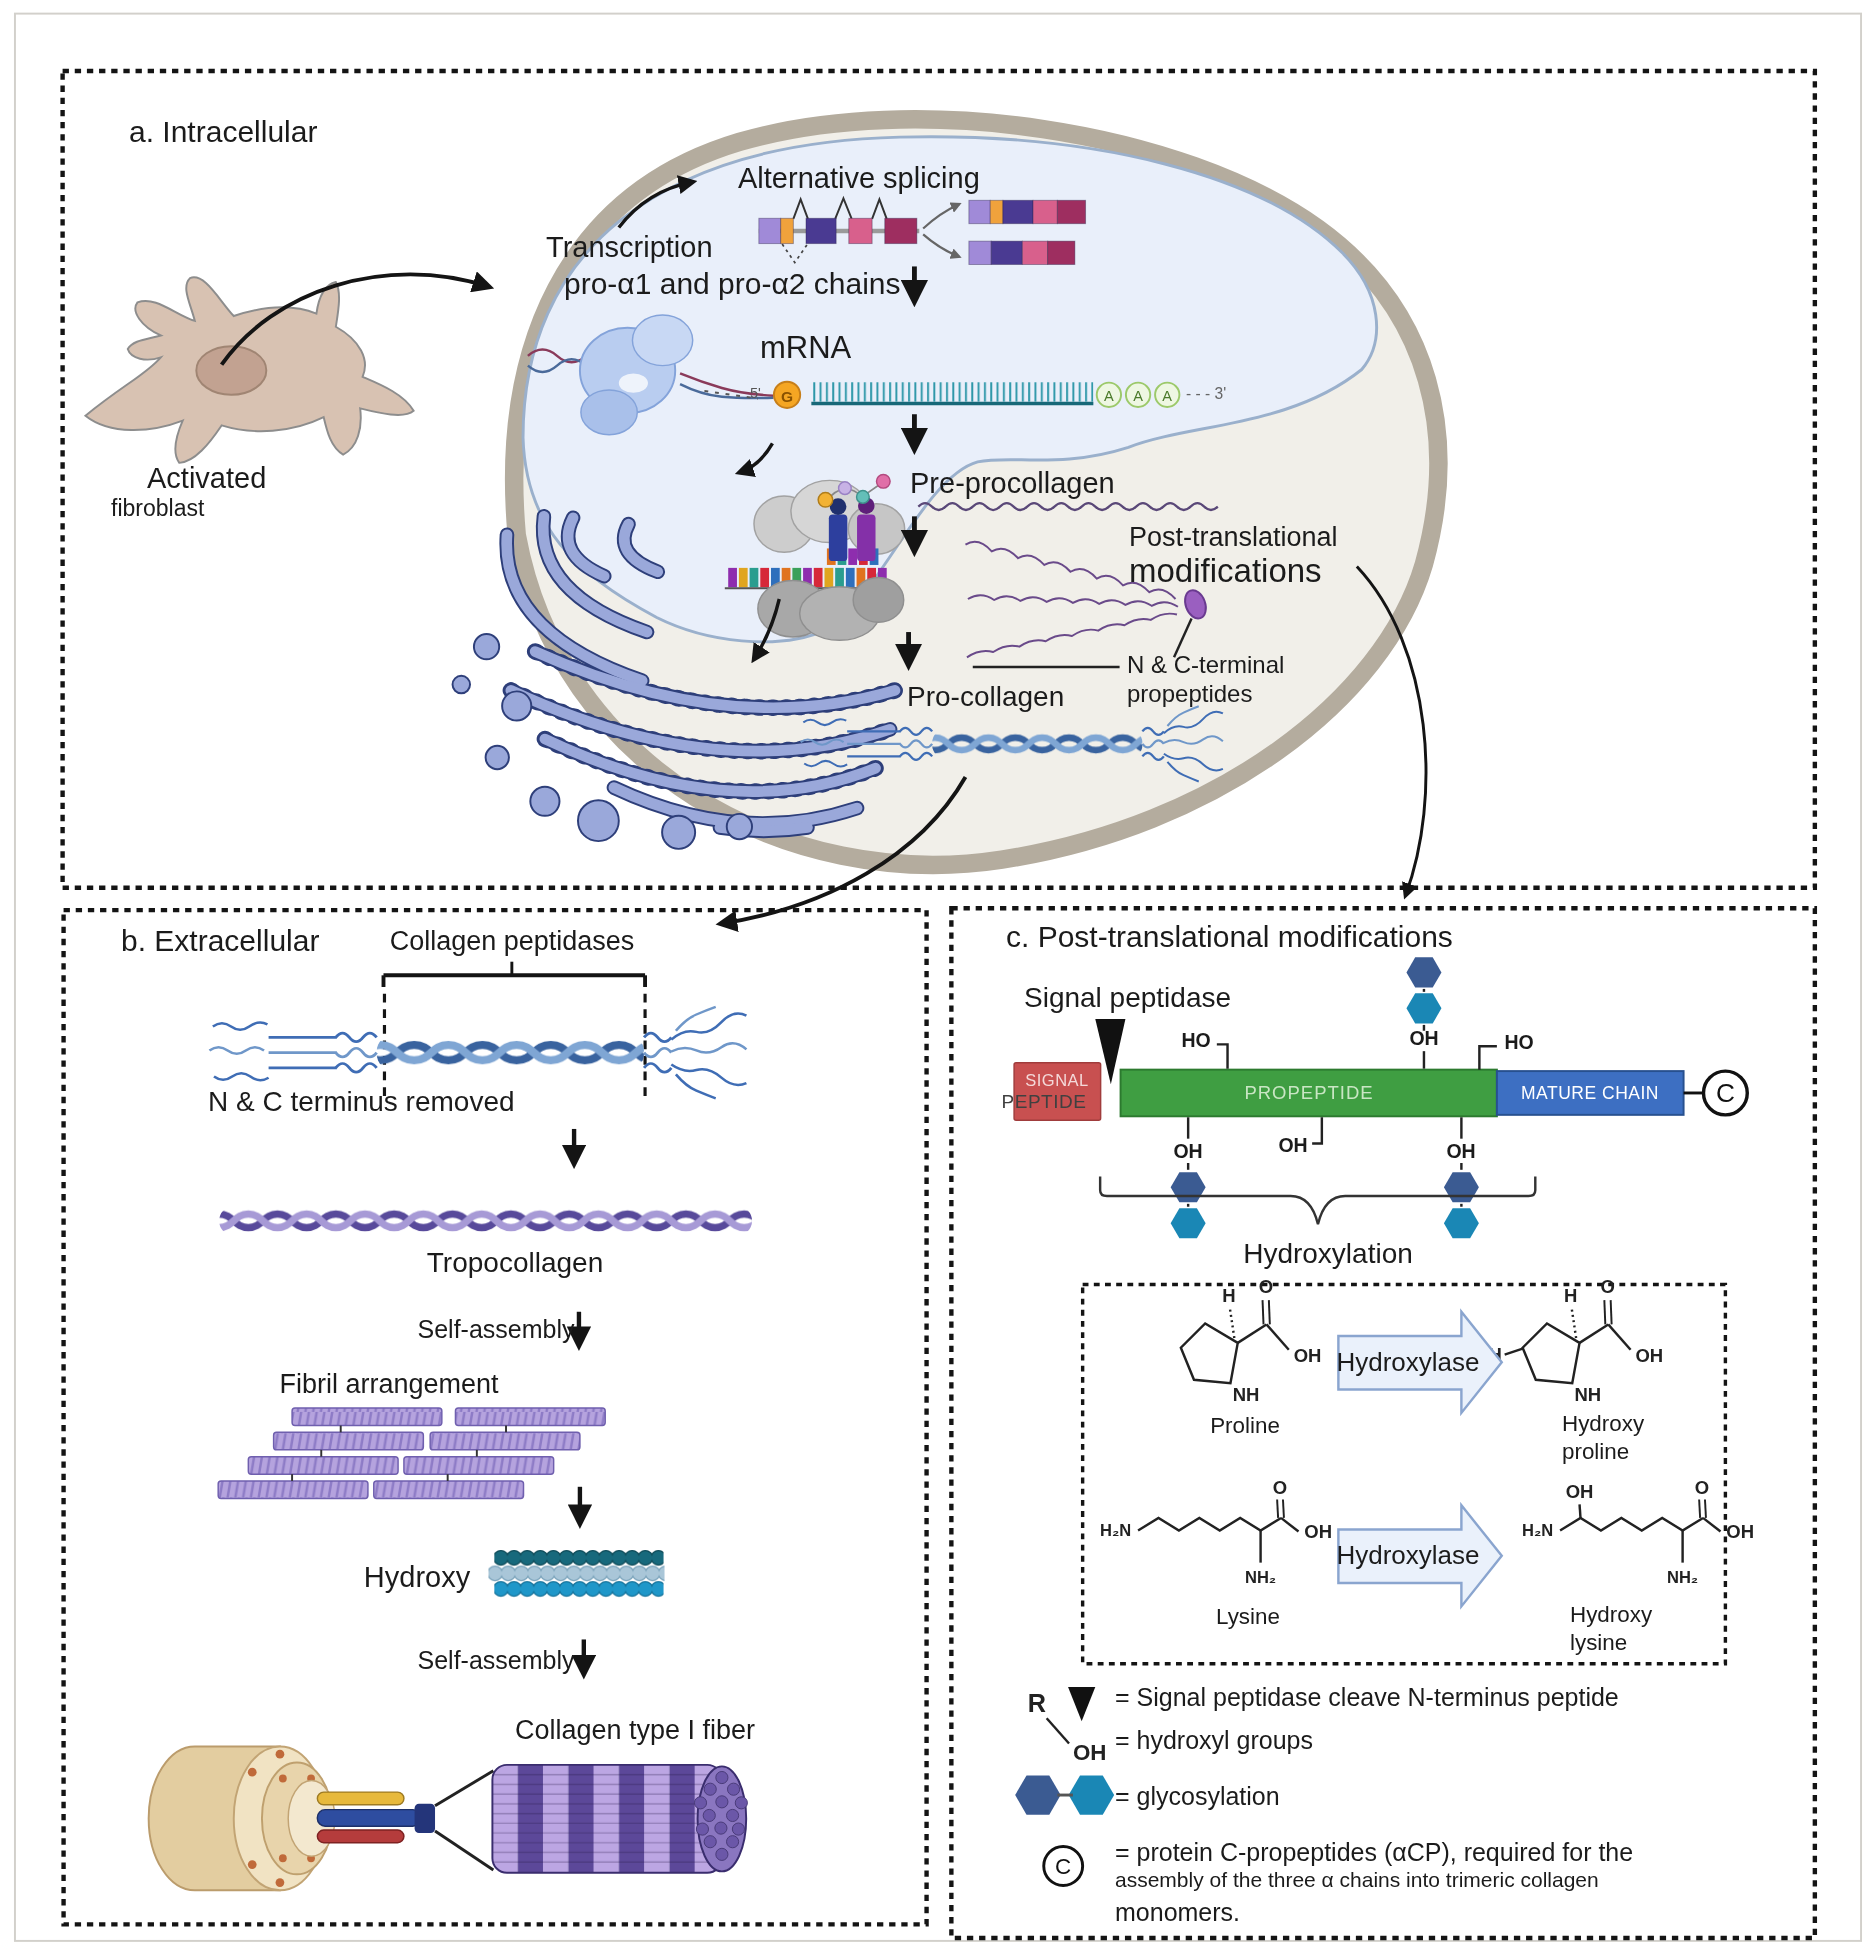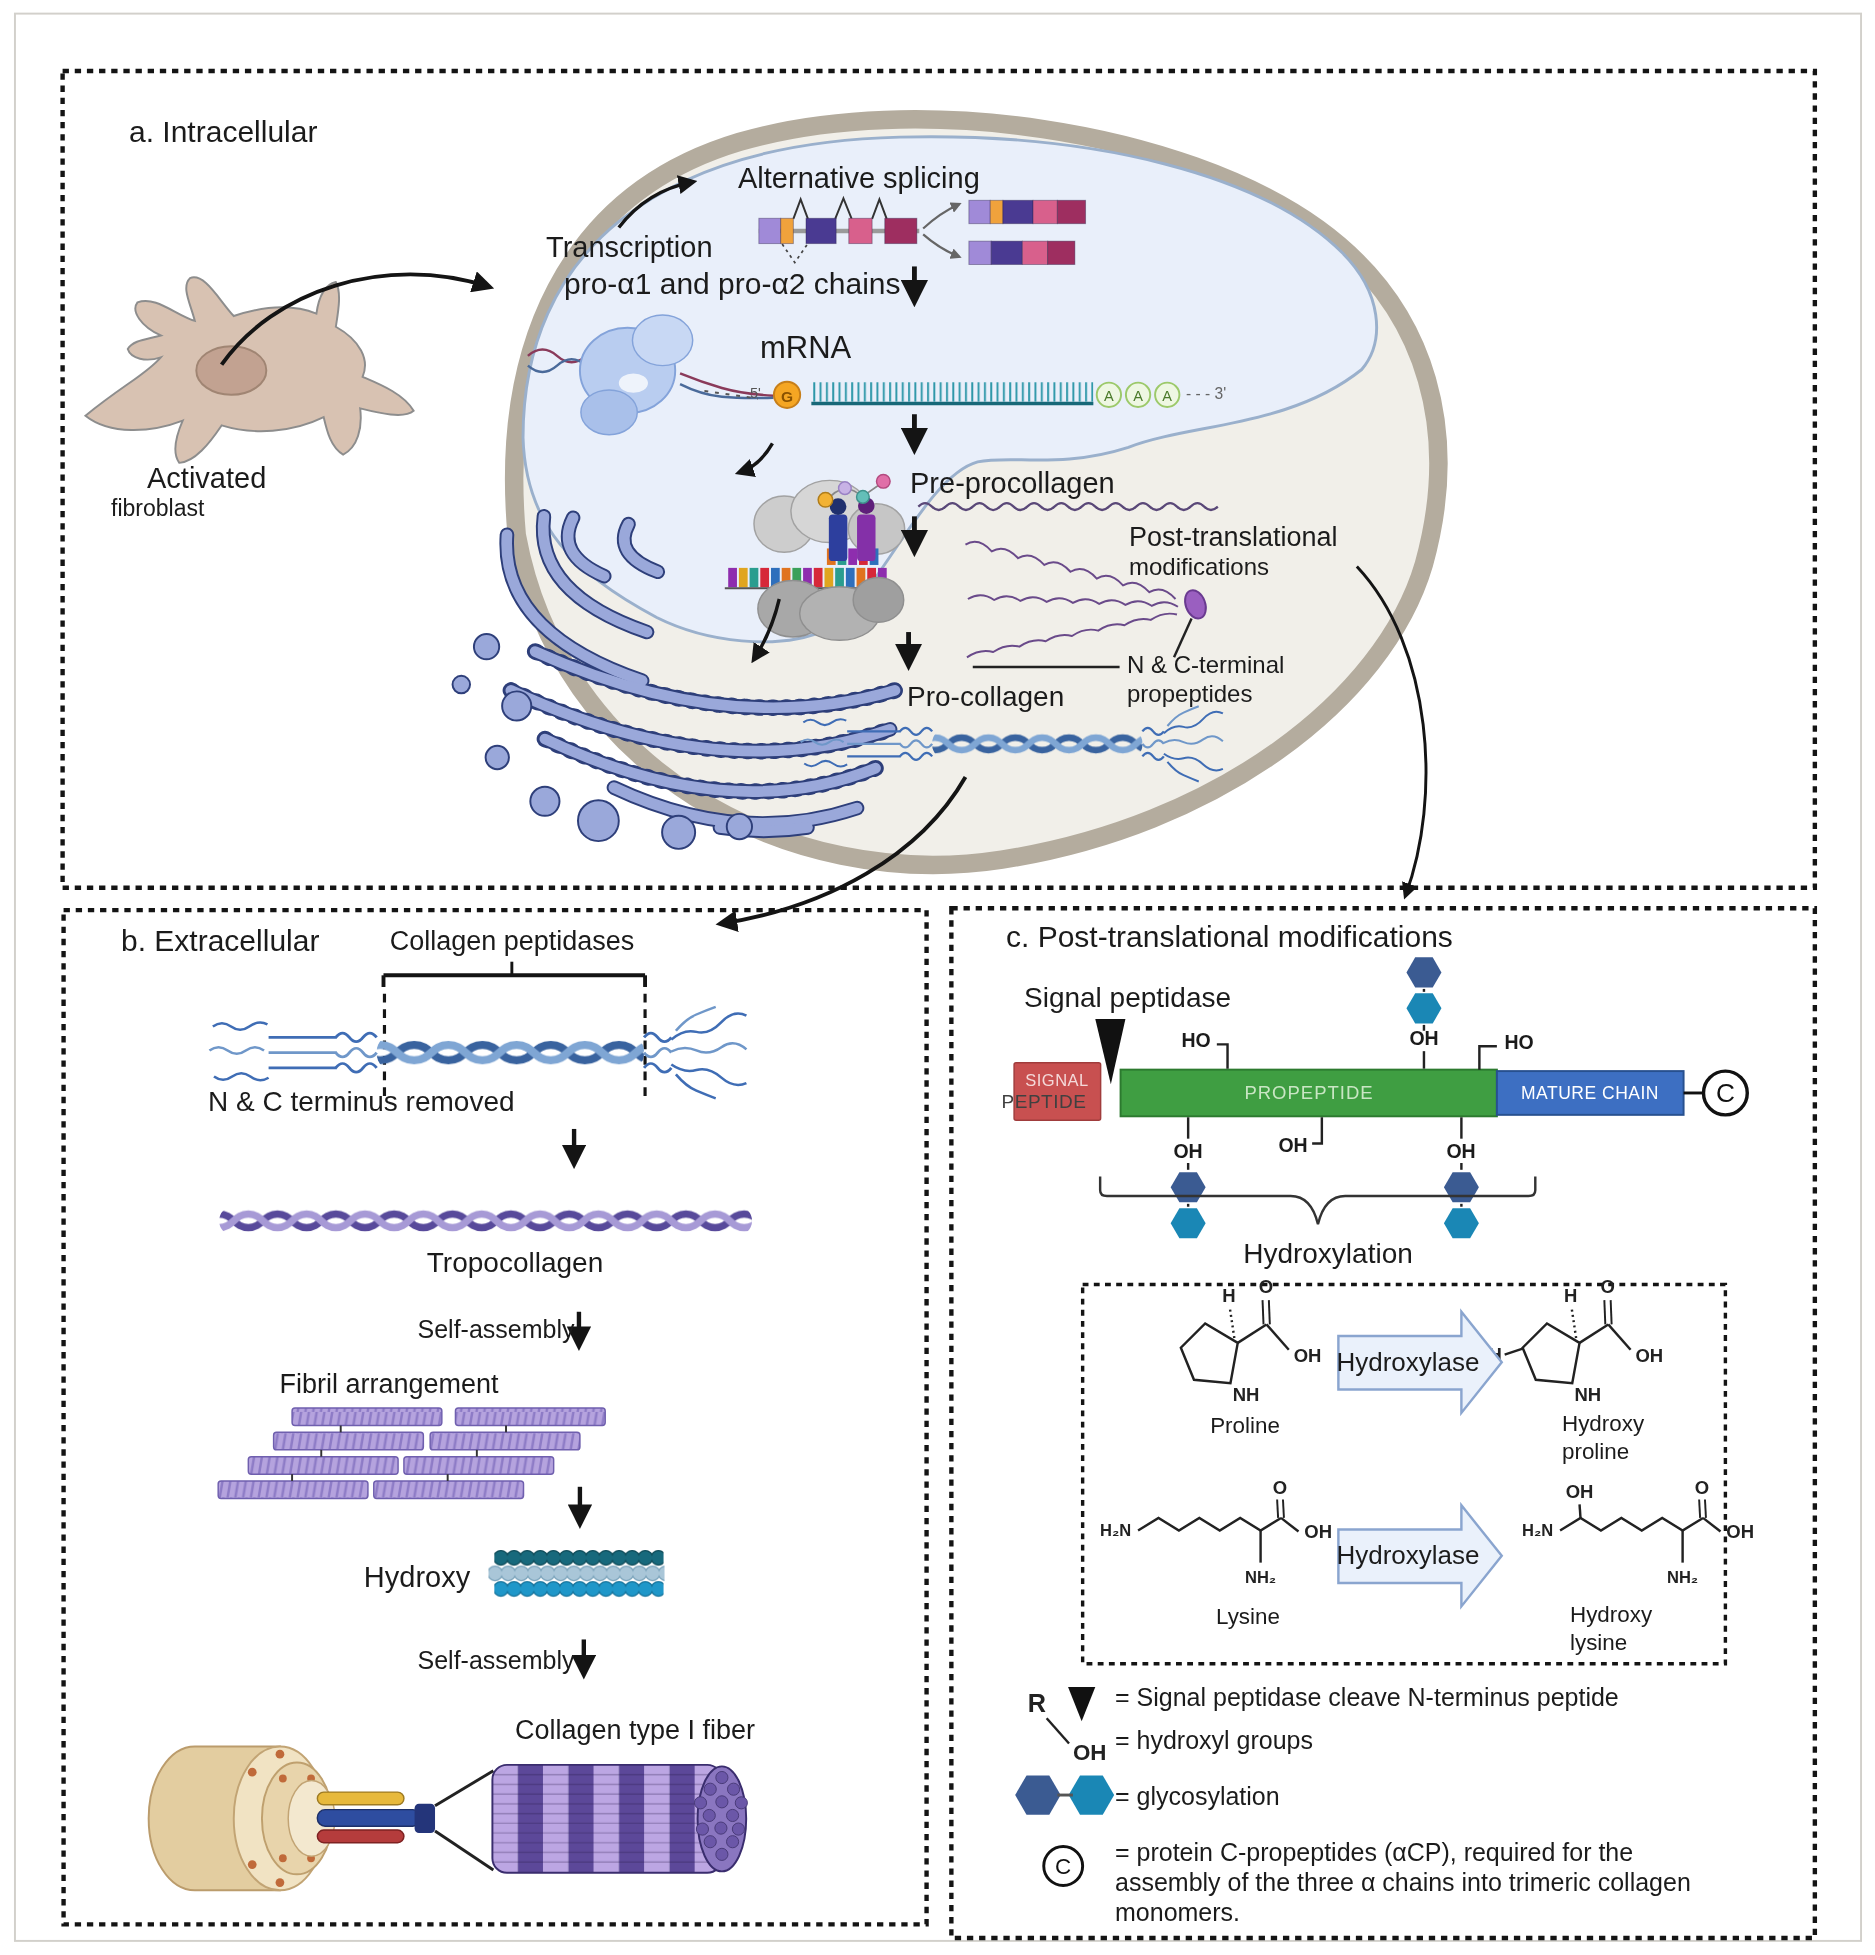--- a/index.html
+++ b/index.html
@@ -473,21 +473,21 @@
 <div class="lbl" style="left:111px;top:463px;font-size:29px;margin-left:36px;">Activated</div>
 <div class="lbl" style="left:111px;top:496px;font-size:23px;">fibroblast</div>
 <div class="lbl" style="left:546px;top:232px;font-size:29px;">Transcription</div>
 <div class="lbl" style="left:544px;top:268px;font-size:30px;margin-left:20px;">pro-α1 and pro-α2  chains</div>
 <div class="lbl" style="left:738px;top:163px;font-size:29px;">Alternative splicing</div>
 <div class="lbl" style="left:760px;top:332px;font-size:31px;">mRNA</div>
 <div class="lbl" style="left:750px;top:386px;font-size:14.6px;color:#555;">5'</div>
 <div class="lbl" style="left:1186px;top:386px;font-size:15.6px;color:#666;">- - - 3'</div>
 <div class="lbl" style="left:910px;top:468px;font-size:29px;">Pre-procollagen</div>
 <div class="lbl" style="left:1129px;top:523px;font-size:27px;">Post-translational</div>
-<div class="lbl" style="left:1129px;top:554px;font-size:24px;">modifications</div>
+<div class="lbl" style="left:1129px;top:554px;font-size:33px;">modifications</div>
 <div class="lbl" style="left:1127px;top:652px;font-size:24px;">N &amp; C-terminal</div>
 <div class="lbl" style="left:1127px;top:681px;font-size:24px;">propeptides</div>
 <div class="lbl" style="left:907px;top:682px;font-size:28px;">Pro-collagen</div>
 
 <div class="lbl ttl" style="left:79px;top:925px;">b. Extracellular</div>
 <div class="lbl ctr" style="left:512px;top:927px;font-size:27px;">Collagen peptidases</div>
 <div class="lbl" style="left:208px;top:1087px;font-size:28px;">N &amp; C terminus removed</div>
 <div class="lbl ctr" style="left:515px;top:1248px;font-size:28px;">Tropocollagen</div>
 <div class="lbl ctr" style="left:496px;top:1316px;font-size:25px;">Self-assembly</div>
 <div class="lbl ctr" style="left:389px;top:1370px;font-size:27px;">Fibril arrangement</div>
@@ -513,17 +513,17 @@
 <div class="lbl ctr" style="left:1245px;top:1414px;font-size:22.4px;">Proline</div>
 <div class="lbl" style="left:1562px;top:1412px;font-size:22.4px;">Hydroxy</div>
 <div class="lbl" style="left:1562px;top:1440px;font-size:22.4px;">proline</div>
 <div class="lbl ctr" style="left:1248px;top:1605px;font-size:22.4px;">Lysine</div>
 <div class="lbl" style="left:1570px;top:1603px;font-size:22.4px;">Hydroxy</div>
 <div class="lbl" style="left:1570px;top:1631px;font-size:22.4px;">lysine</div>
 <div class="lbl" style="left:1115px;top:1684px;font-size:25px;">= Signal peptidase cleave N-terminus peptide</div>
 <div class="lbl" style="left:1115px;top:1727px;font-size:25px;">= hydroxyl groups</div>
 <div class="lbl" style="left:1115px;top:1783px;font-size:25px;">= glycosylation</div>
 <div class="lbl" style="left:1115px;top:1839px;font-size:25px;">= protein C-propeptides (αCP), required for the</div>
-<div class="lbl" style="left:1115px;top:1869px;font-size:25px;">assembly of the three α chains into trimeric collagen</div>
+<div class="lbl" style="left:1115px;top:1869px;font-size:21px;">assembly of the three α chains into trimeric collagen</div>
 <div class="lbl" style="left:1115px;top:1899px;font-size:25px;">monomers.</div>
 
 </div>
 
 
 </body></html>

